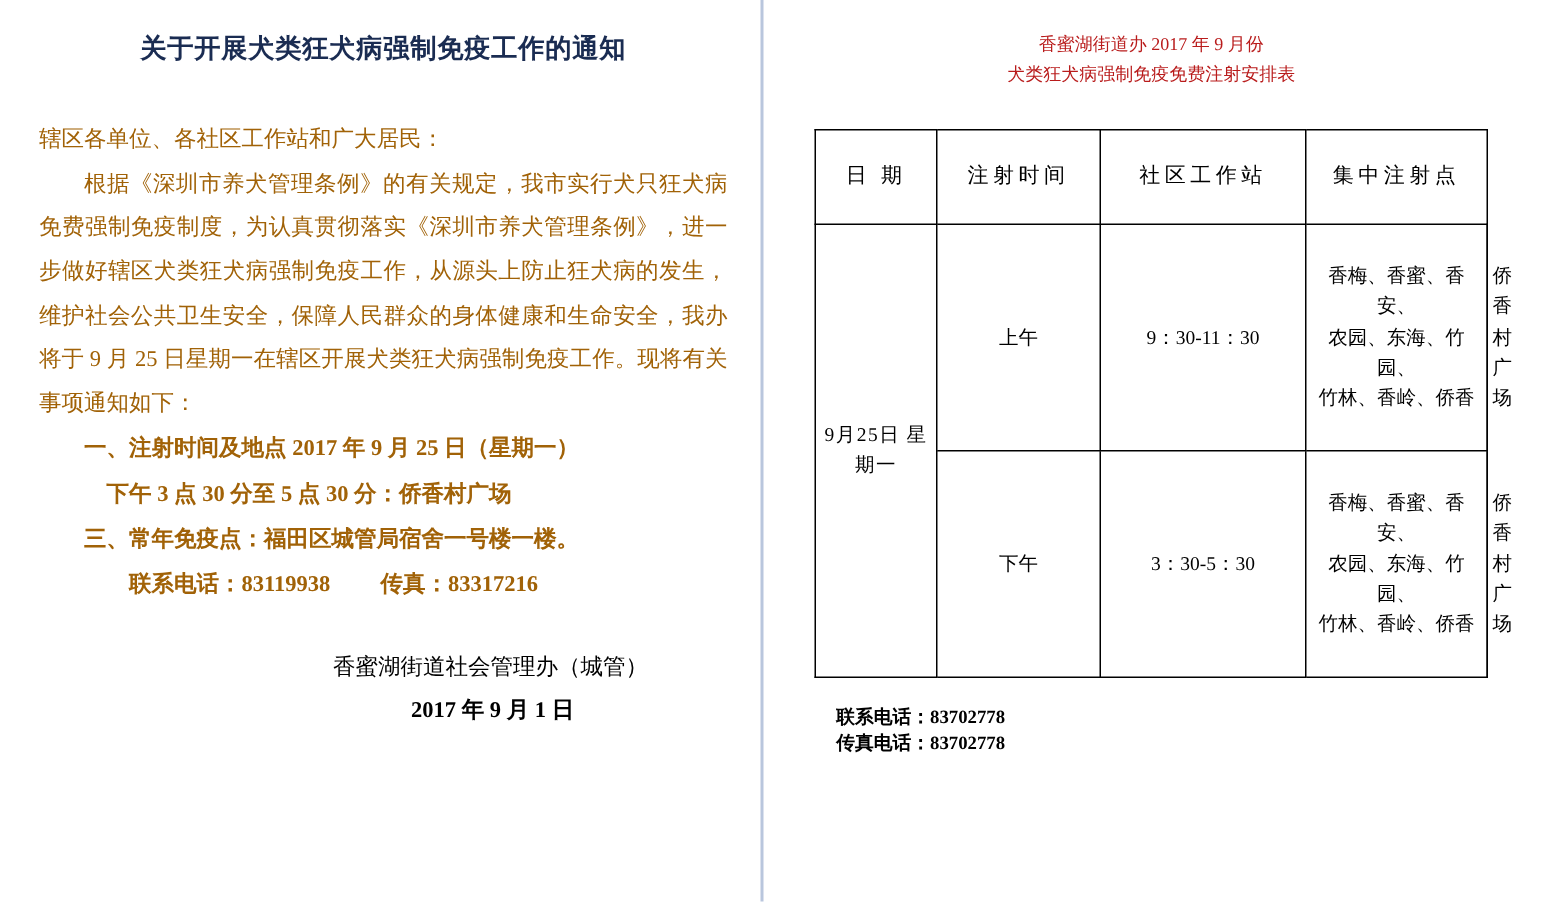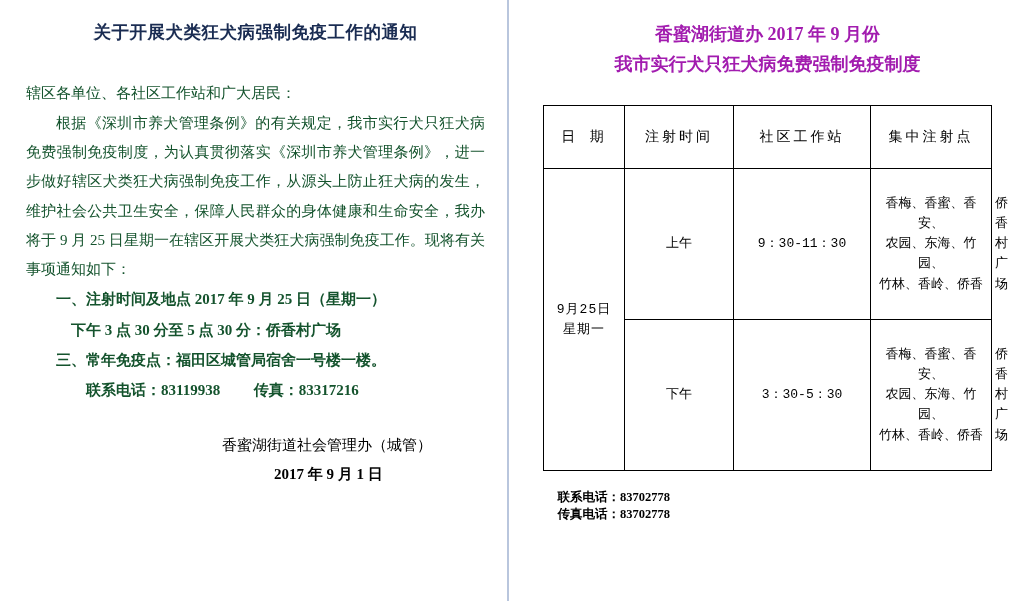--- a/index.html
+++ b/index.html
@@ -35,21 +35,21 @@
     font-size: 17.5px;
     letter-spacing: 0.5px;
     color: #1a2c52;
     margin: 6px 0 0 0;
     line-height: 1.4;
   }
   .left-body {
     margin-top: 34px;
     font-size: 15px;
     line-height: 1.95;
-    color: #14532d;
+    color: #a16207;
   }
   .left-body p {
     margin: 0 0 1px 0;
   }
   .p-salute {
     text-indent: 0;
   }
   .p-indent {
     text-indent: 2em;
     text-align: justify;
@@ -87,38 +87,38 @@
   
   .right-panel {
     position: relative;
     width: 517px;
     height: 601px;
     box-sizing: border-box;
     padding: 14px 26px 0 26px;
   }
   .right-title {
     text-align: center;
-    font-weight: bold;
-    font-size: 18px;
-    color: #a21caf;
+    font-weight: normal;
+    font-size: 12px;
+    color: #b91c1c;
     line-height: 1.65;
     margin-top: 6px;
   }
   table.schedule {
     margin: 26px auto 0 auto;
     border-collapse: collapse;
     width: 420px;
     table-layout: fixed;
   }
   table.schedule td, table.schedule th {
     border: 1px solid #000;
     text-align: center;
     vertical-align: middle;
     font-size: 13px;
-    font-family: Liberation Mono, monospace;
+    font-family: Liberation Serif, serif;
     padding: 4px 3px;
     line-height: 1.55;
   }
   table.schedule thead th {
     height: 54px;
     font-weight: normal;
     font-size: 14px;
     letter-spacing: 3px;
   }
   .col-date { width: 74px; }
@@ -176,21 +176,21 @@
 
     <div class="sign-block">
       <div class="sign-1">香蜜湖街道社会管理办（城管）</div>
       <div class="sign-2">2017 年 9 月 1 日</div>
     </div>
   </div>
 
   <div class="right-panel">
     <div class="right-title">
       <div>香蜜湖街道办 2017 年 9 月份</div>
-      <div>我市实行犬只狂犬病免费强制免疫制度</div>
+      <div>犬类狂犬病强制免疫免费注射安排表</div>
     </div>
 
     <table class="schedule">
       <thead>
         <tr>
           <th class="col-date">日 期</th>
           <th class="col-time">注射时间</th>
           <th class="col-station">社区工作站</th>
           <th class="col-point">集中注射点</th>
         </tr>

